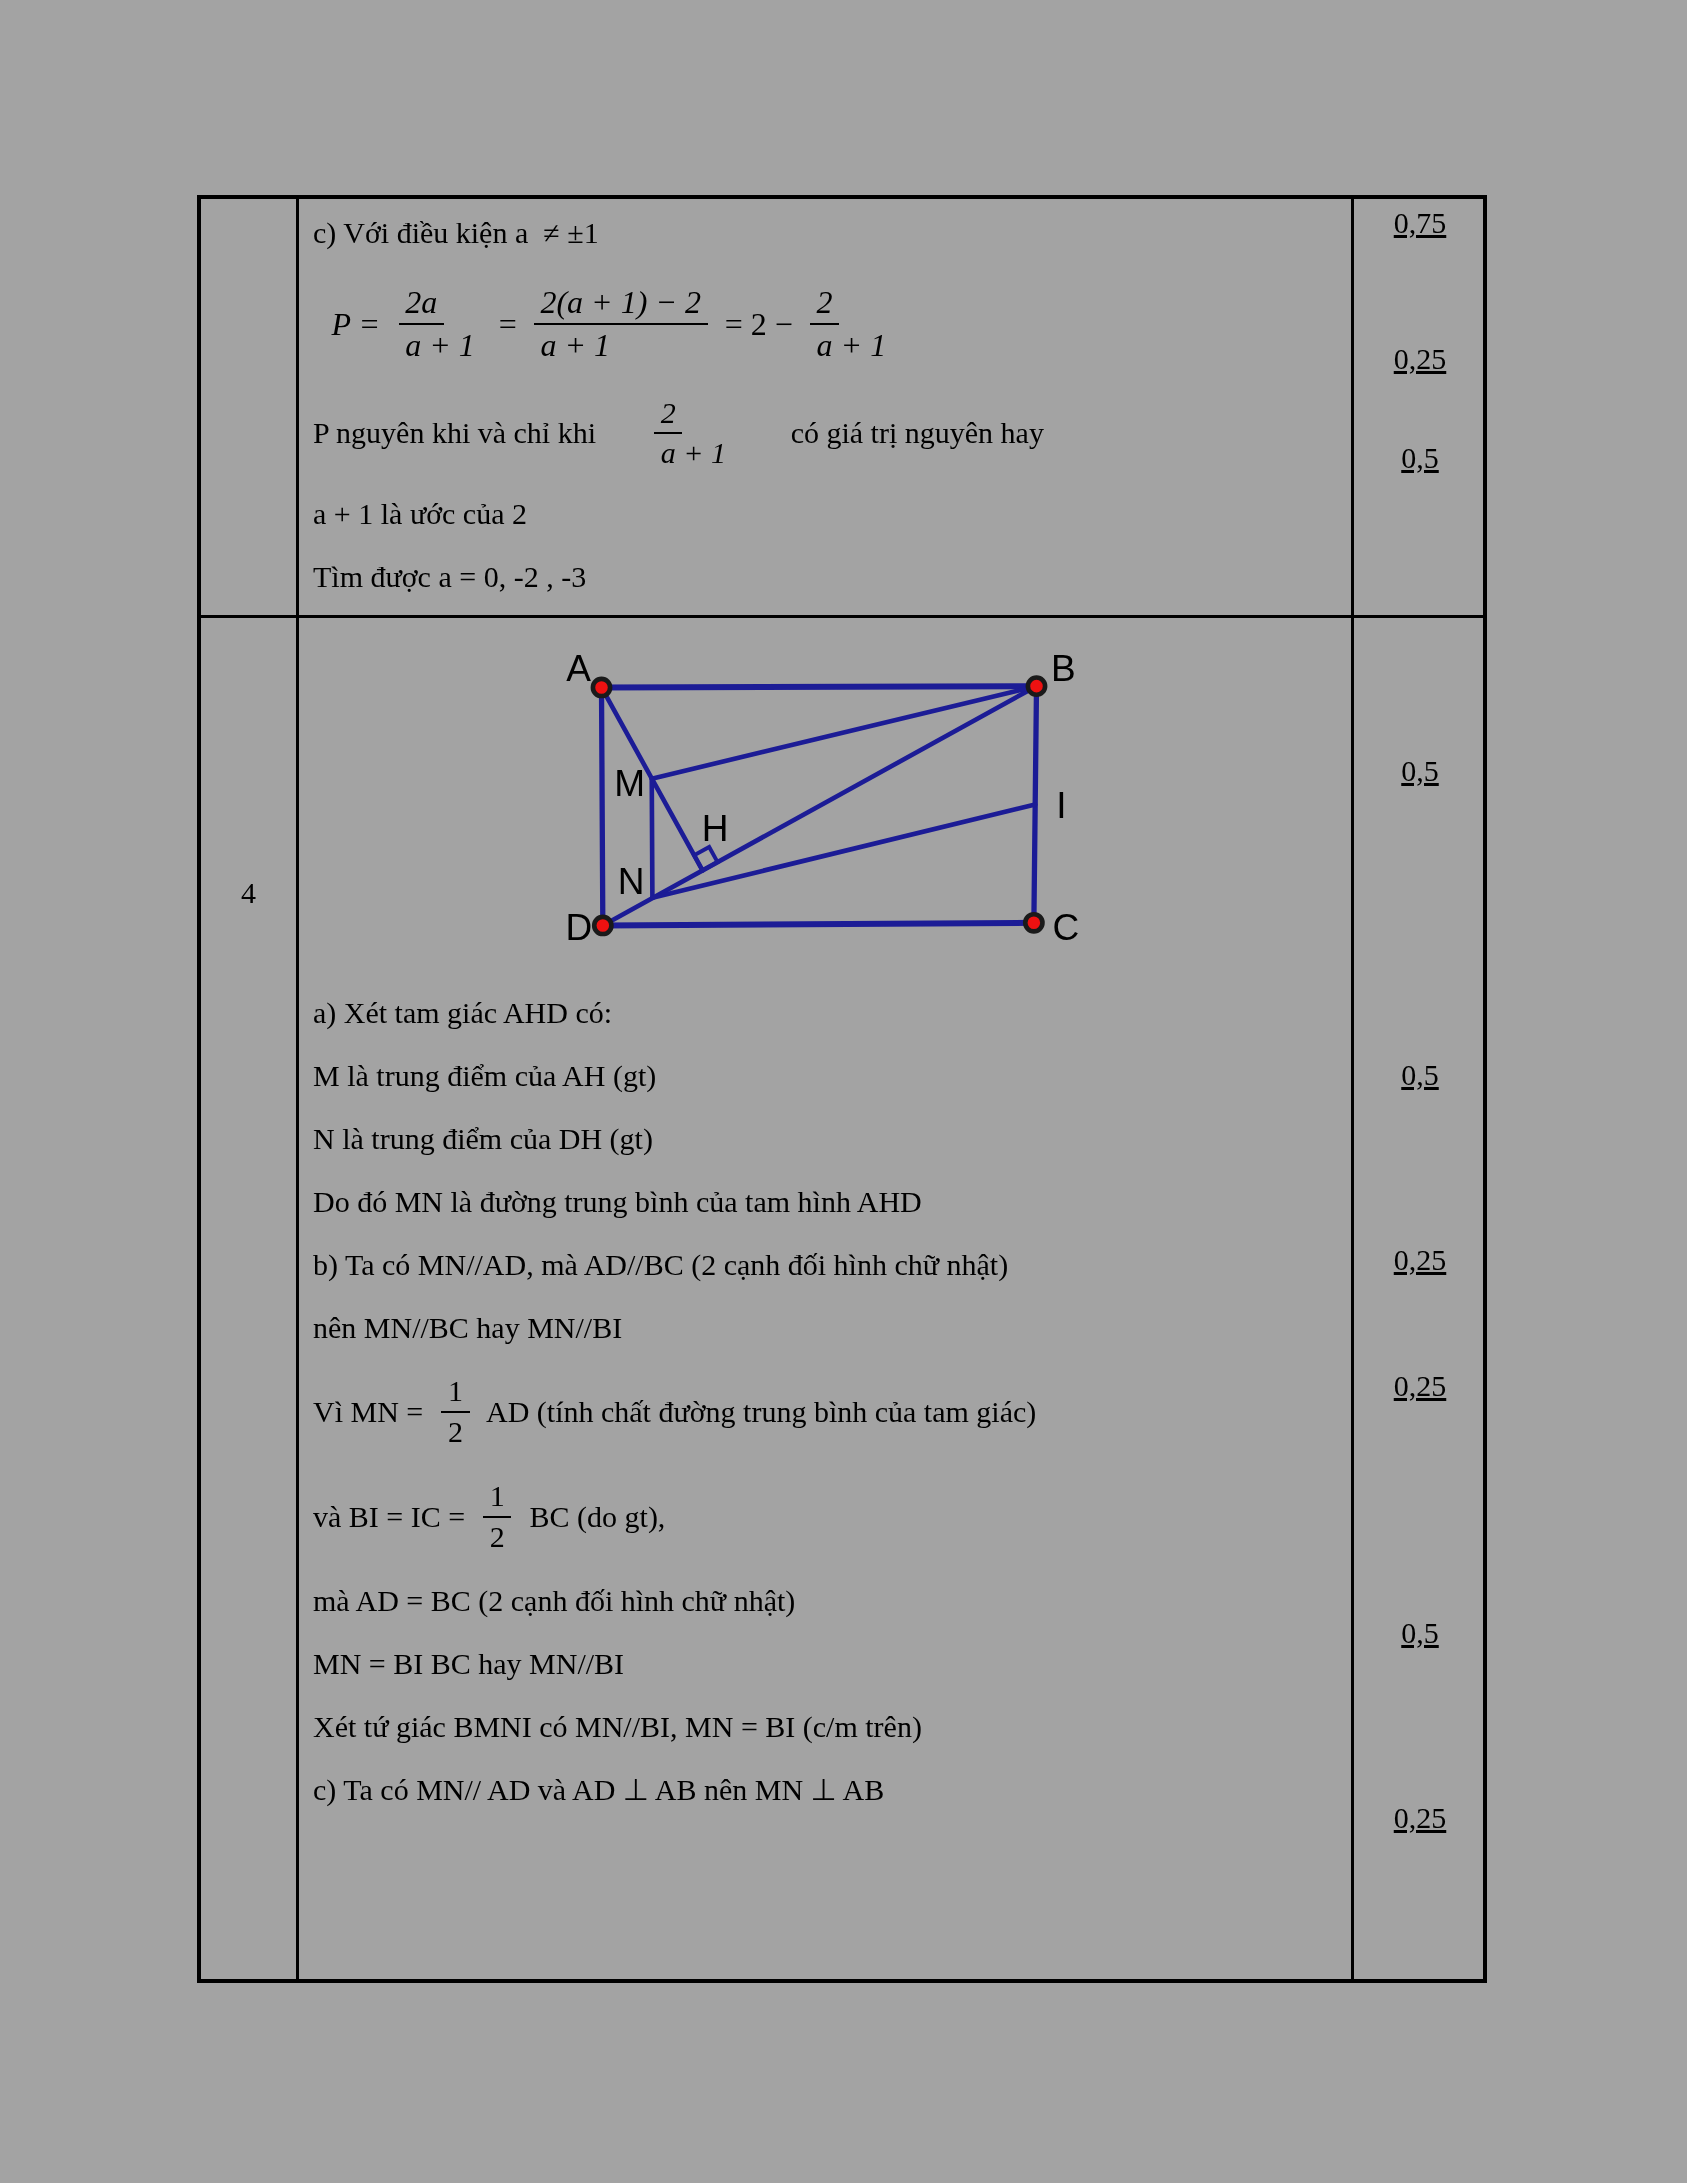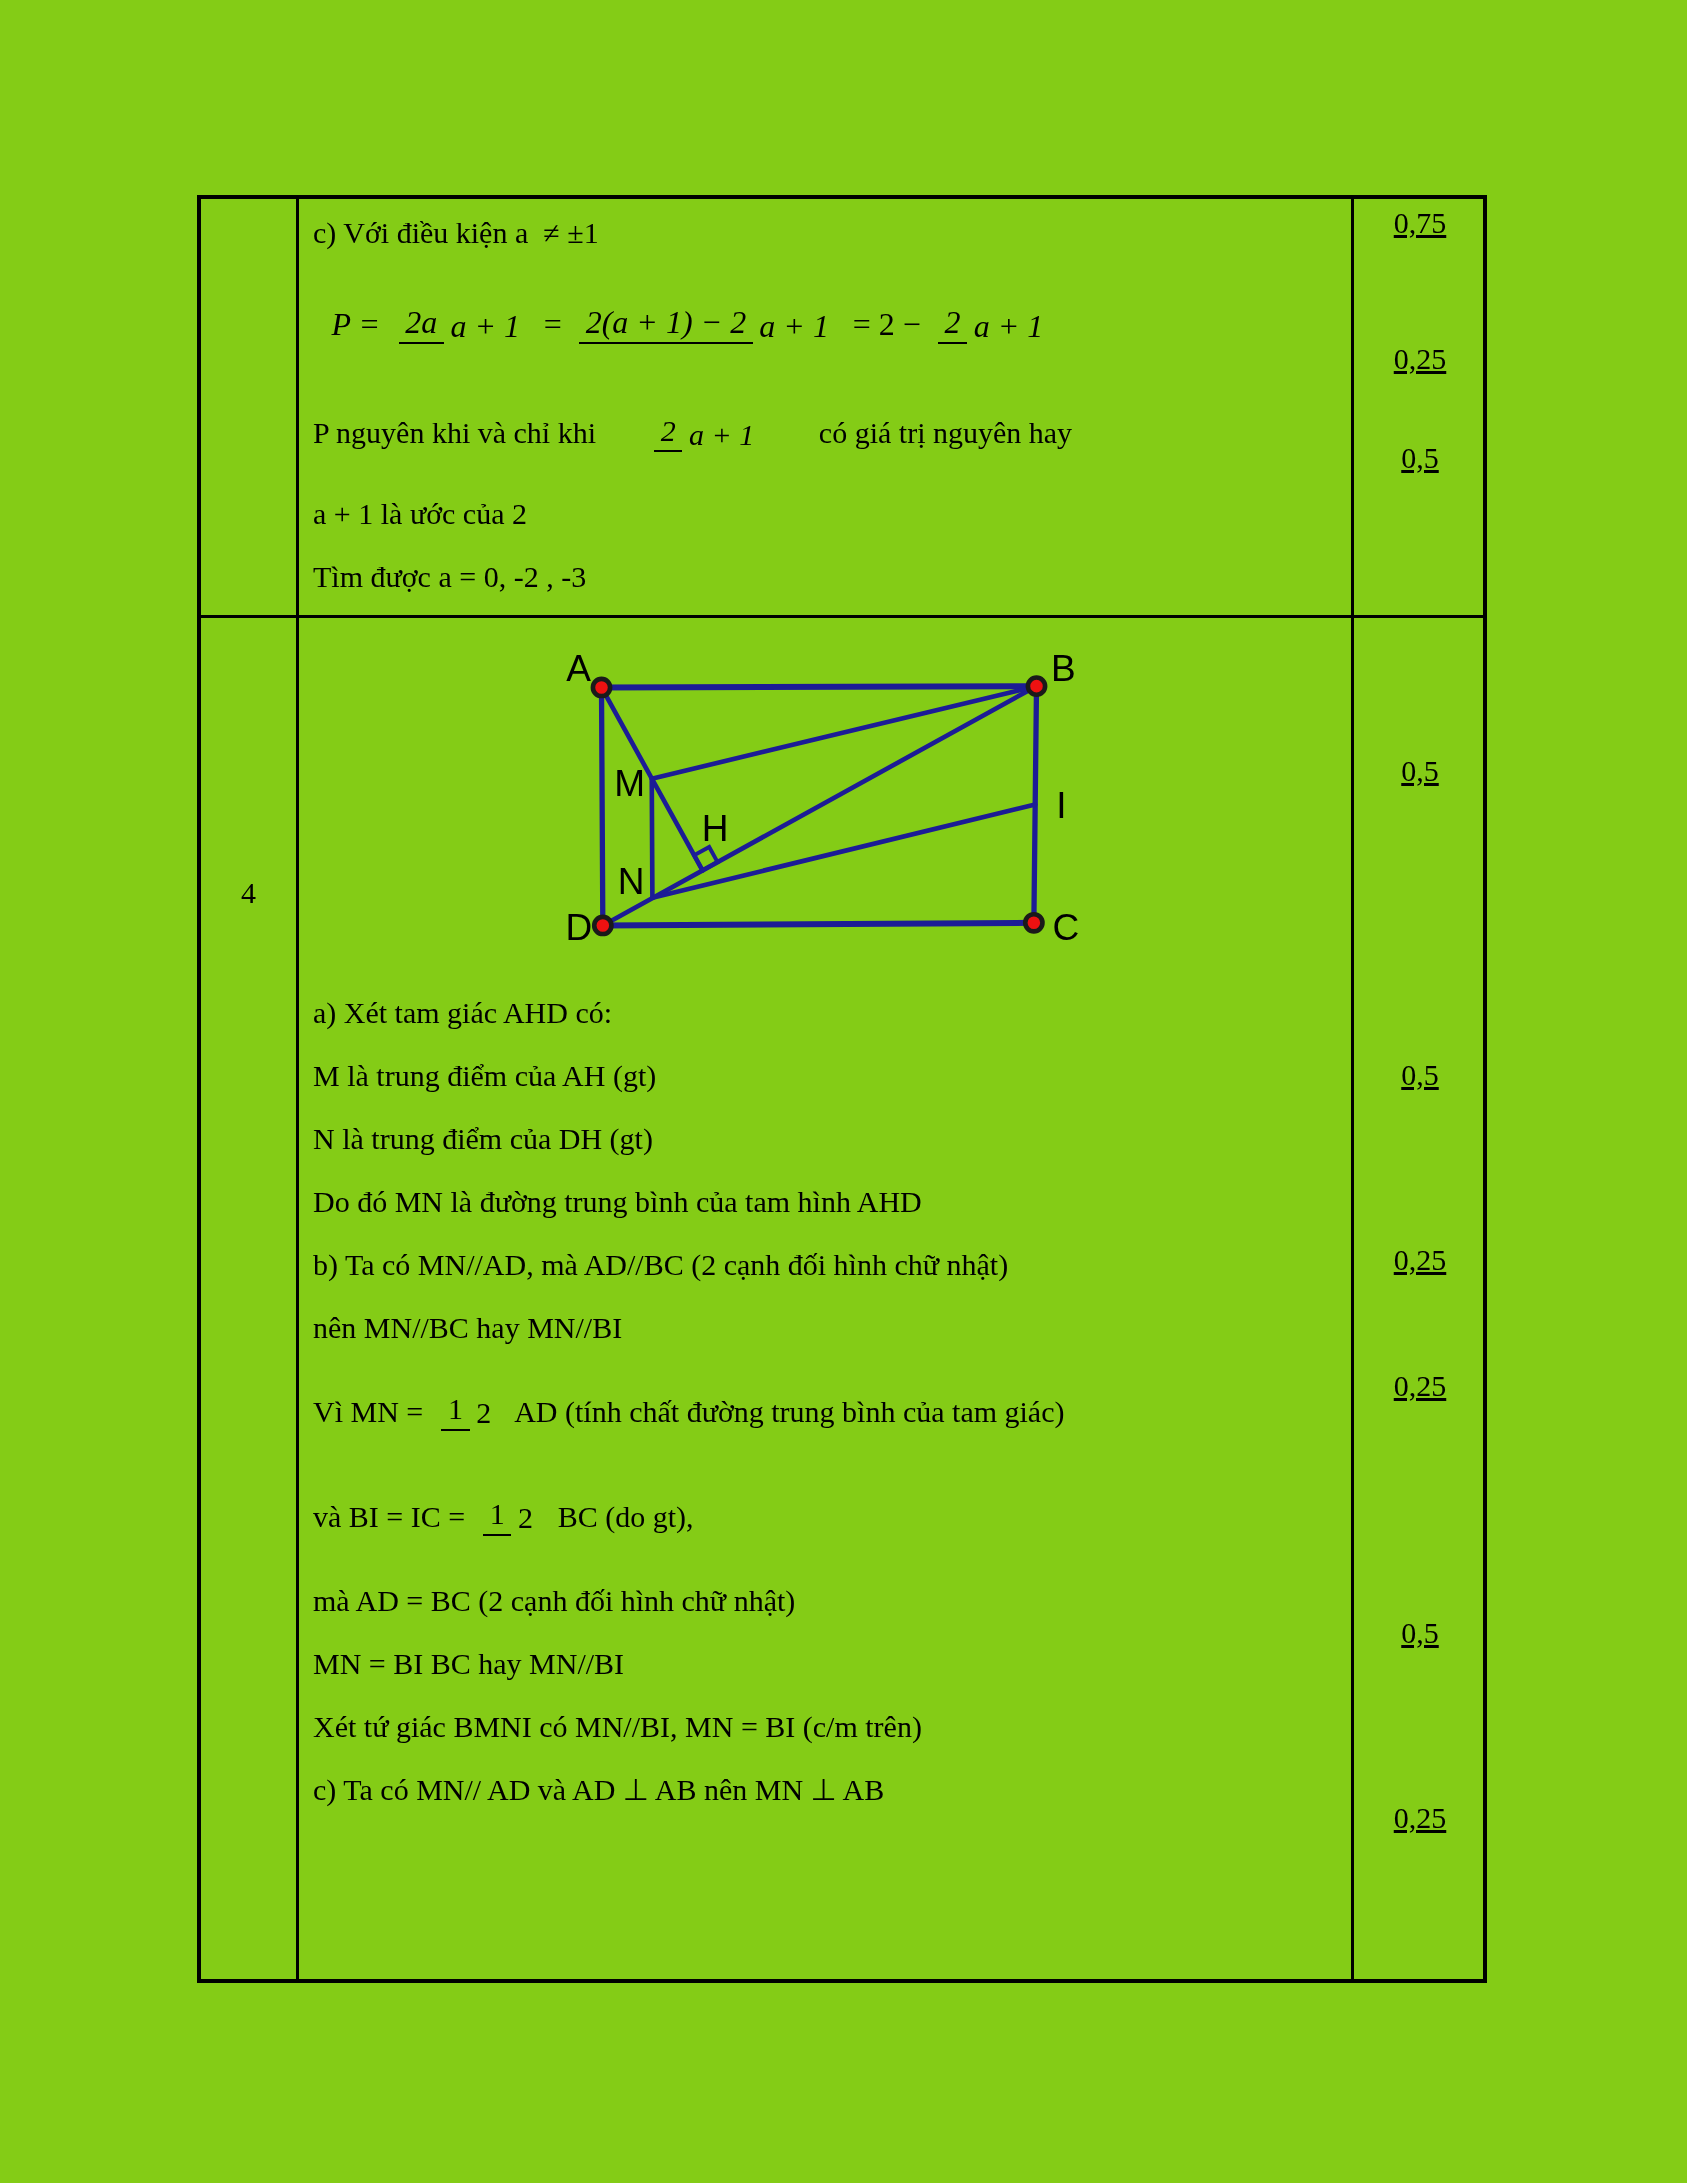--- a/index.html
+++ b/index.html
@@ -1,19 +1,19 @@
 <!DOCTYPE html>
 <html style="font-size:10.6px"><head>
 <meta charset="utf-8">
 <style>
   html,body{margin:0;padding:0;background:#e8e8e8;}
   .page{
     position:relative;
     width:1687px;height:2183px;
-    background:#84cc16;
+    background:#a3a3a3;
     font-family:"Liberation Serif", serif;
     color:#000;
     overflow:hidden;
   }
   .table-frame{
     position:absolute;
     left:197px;top:195px;width:1290px;height:1788px;
     border:4px solid #000;
     box-sizing:border-box;
   }
@@ -30,21 +30,21 @@
 
   .content-col{position:absolute;left:112px;width:1022px;}
   .r1-content{top:2.6px;}
   .r2-content{top:782px;}
 
   .tline{height:63px;display:flex;align-items:center;font-size:30px;white-space:pre;}
   .fline{height:99px;display:flex;align-items:center;font-size:30px;white-space:pre;gap:40px;}
   .fline2{height:105px;display:flex;align-items:center;font-size:30px;white-space:pre;}
   .formula-line{height:119px;display:flex;align-items:center;font-size:32px;white-space:pre;padding-left:18.5px;}
 
-  .frac{display:inline-flex;flex-direction:row;align-items:flex-end;margin:0 10.6px;line-height:1.15;}
+  .frac{display:inline-flex;flex-direction:column;align-items:flex-start;margin:0 10.6px;line-height:1.15;}
   .frac .fn{padding:0 6.6px 2px;border-bottom:2.6px solid #000;text-align:center;}
   .frac .fd{padding:2px 6.6px 0;text-align:center;}
   .mi{font-style:italic;}
   .eqgap{margin:0 6.6px;}
 
   .pt{
     position:absolute;left:1153px;width:132px;text-align:center;
     font-size:30px;line-height:40px;text-decoration:underline;
   }
 

